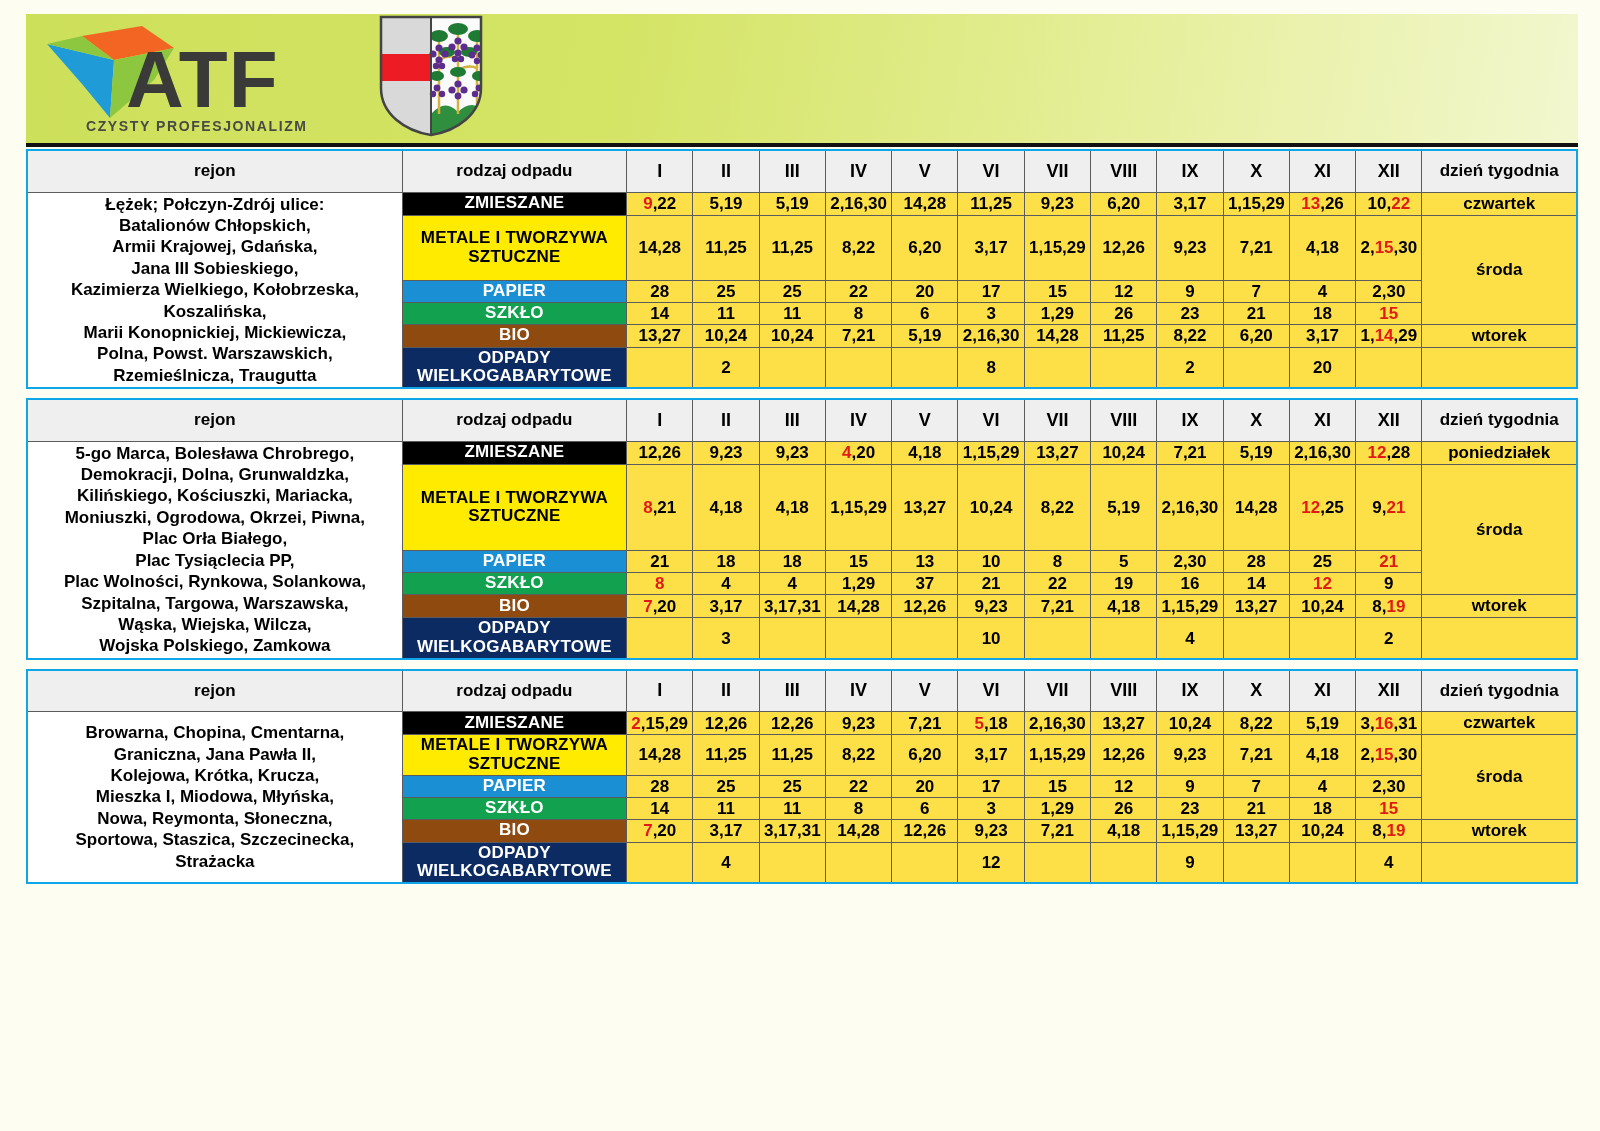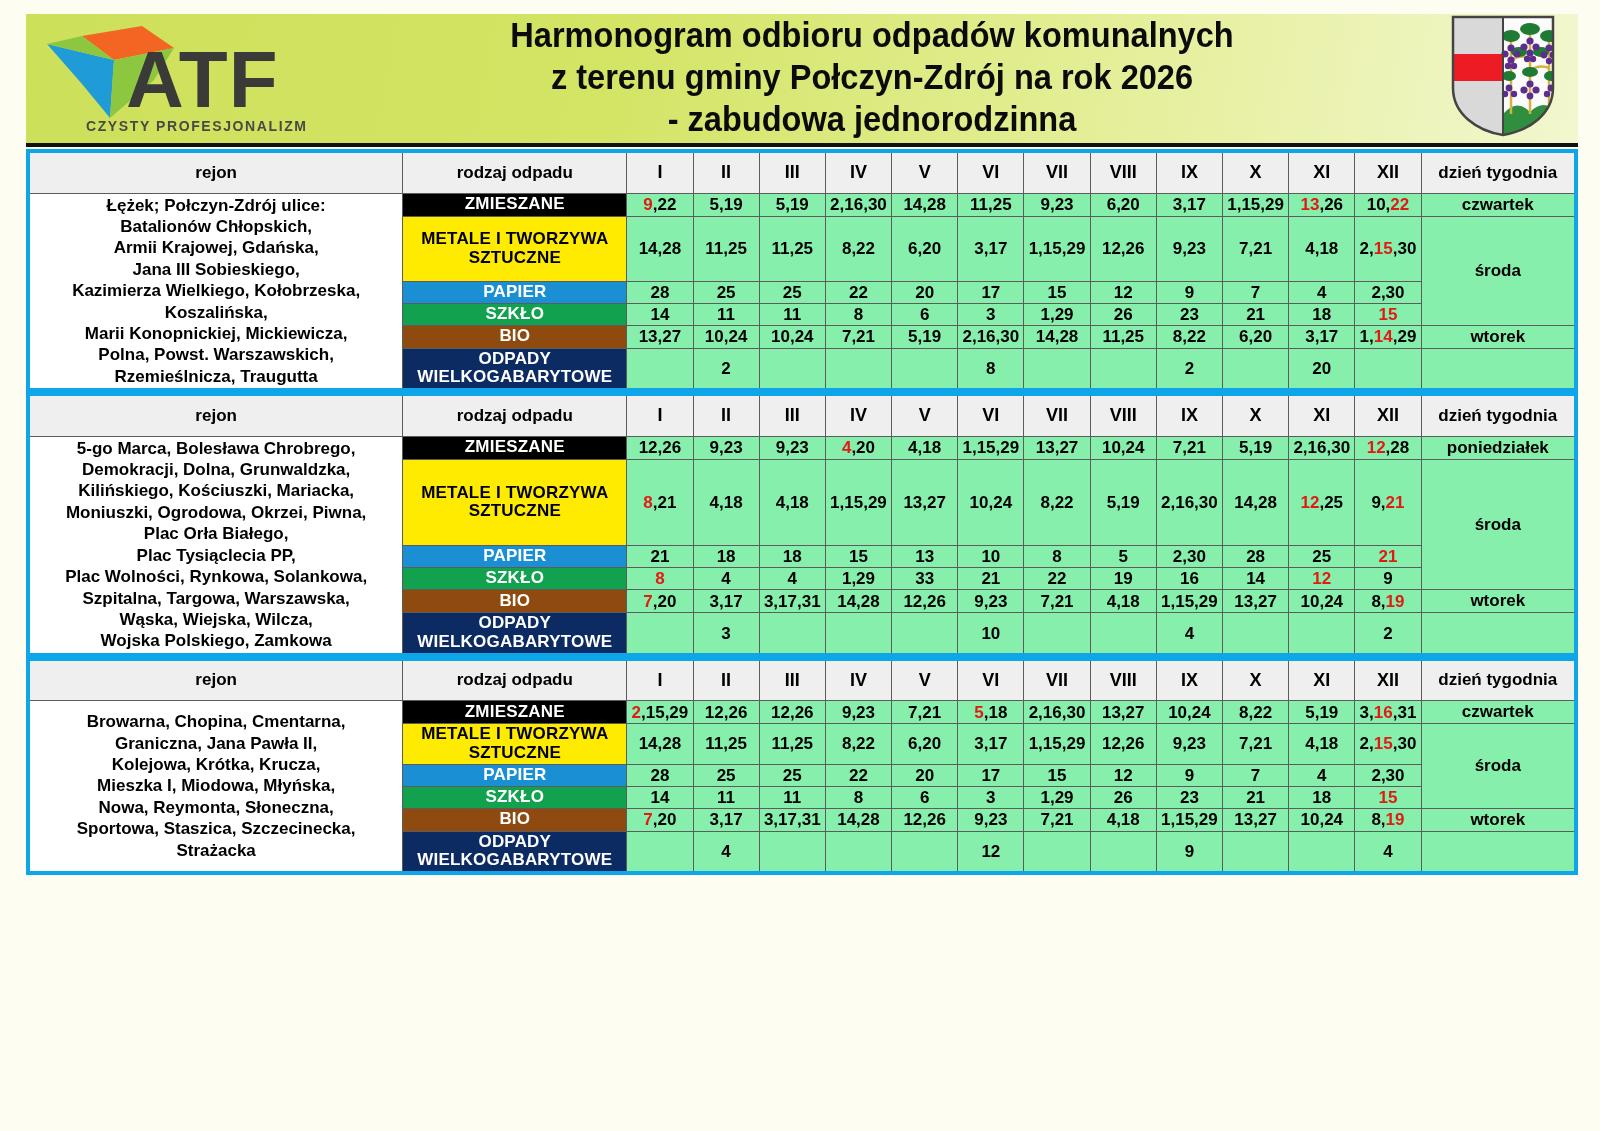--- a/index.html
+++ b/index.html
@@ -48,22 +48,23 @@
     transform: scaleX(0.93); transform-origin: center;
   }
   .crest-wrap { width: 150px; flex: 0 0 150px; display: flex; justify-content: center; }
 
   
   .sched { margin: 0 22px 0 26px; }
   table.block {
     width: 100%;
     border-collapse: collapse;
     table-layout: fixed;
-    border: 4px solid #0ea5e9;
-    background: #86efac;
+    border: 2px solid #0ea5e9;
+    background: #fde047;
+    margin-bottom: 9px;
   }
   table.block td, table.block th {
     border: 1px solid #5c5c5c;
     text-align: center;
     vertical-align: middle;
     font-size: 17px;
     font-weight: bold;
     color: #000;
     padding: 1px 2px;
   }
@@ -107,25 +108,20 @@
     <svg class="logo-mark" viewBox="0 0 150 102">
       <polygon points="40,14 100,4 132,26 72,38" fill="#f26522"></polygon>
       <polygon points="5,22 72,38 68,96 40,62" fill="#1f9cd8"></polygon>
       <polygon points="72,38 132,26 112,58 68,96" fill="#8dc63f"></polygon>
       <polygon points="40,14 5,22 72,38" fill="#8dc63f"></polygon>
     </svg>
     <div class="logo-atf">ATF</div>
     <div class="logo-tag">CZYSTY  PROFESJONALIZM</div>
   </div>
 
-  <div class="title-block">
-    <div class="title-line">Harmonogram odbioru odpadów komunalnych</div>
-    <div class="title-line">z terenu gminy Połczyn-Zdrój na rok 2026</div>
-    <div class="title-line">- zabudowa jednorodzinna</div>
-  </div>
 
   <div class="crest-wrap">
     <svg width="108" height="124" viewBox="0 0 108 124">
       <defs>
         <clipPath id="shieldClip">
           <path d="M4,3 H104 V74 C104,100 80,117 54,121 C28,117 4,100 4,74 Z"></path>
         </clipPath>
       </defs>
       <g clip-path="url(#shieldClip)">
         <rect x="0" y="0" width="54" height="124" fill="#d9d9d9"></rect>
@@ -405,21 +401,21 @@
           <td class="val">28</td>
           <td class="val">25</td>
           <td class="val"><span class="r">21</span></td>
         </tr>
         <tr>
           <td class="cat" style="background:#11a14f;color:#ffffff">SZKŁO</td>
           <td class="val"><span class="r">8</span></td>
           <td class="val">4</td>
           <td class="val">4</td>
           <td class="val">1,29</td>
-          <td class="val">33</td>
+          <td class="val">37</td>
           <td class="val">21</td>
           <td class="val">22</td>
           <td class="val">19</td>
           <td class="val">16</td>
           <td class="val">14</td>
           <td class="val"><span class="r">12</span></td>
           <td class="val">9</td>
         </tr>
         <tr>
           <td class="cat" style="background:#8f4a10;color:#ffffff">BIO</td>

